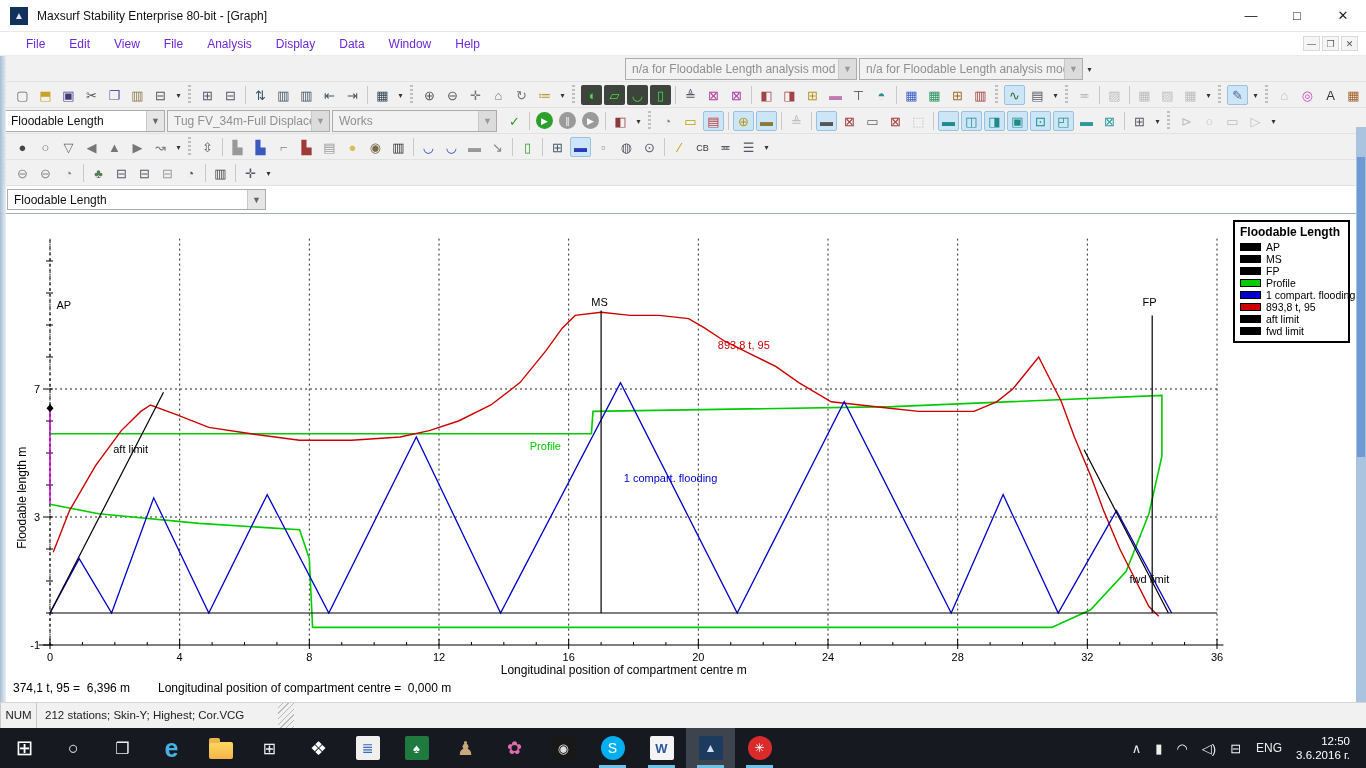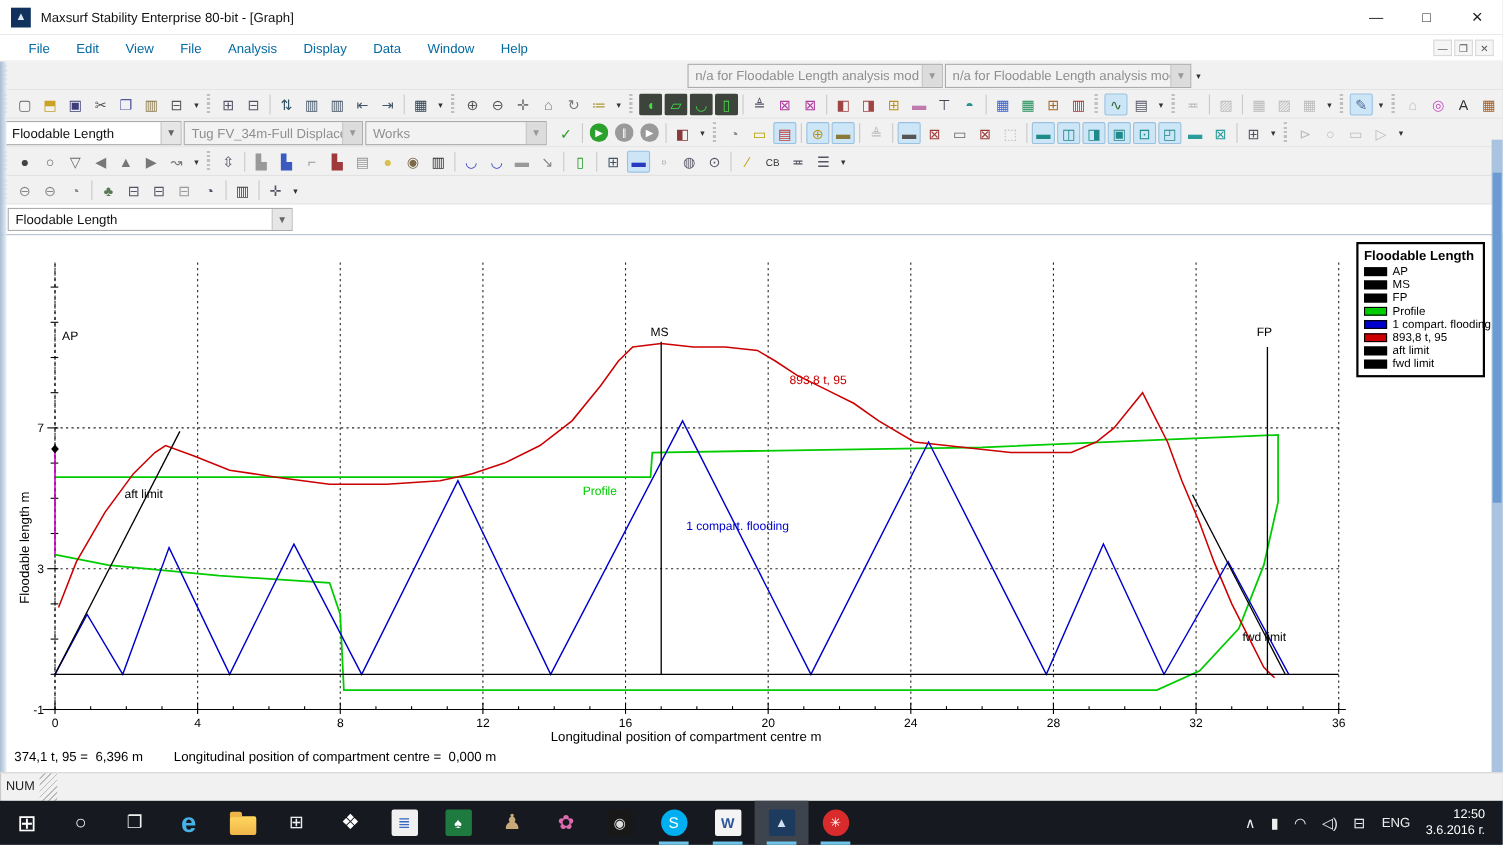--- a/index.html
+++ b/index.html
@@ -9,21 +9,21 @@
 
   
   #titlebar { left:0; top:0; width:1366px; height:32px; background:#fff; display:flex; align-items:center; border-bottom:1px solid #e8e8e8;}
   #app-icon { width:18px; height:18px; margin-left:10px; background:#12325e; color:#dce8f4; font-size:10px; line-height:18px; text-align:center; }
   #title-text { margin-left:9px; font-size:12px; color:#111; }
   .cap-btn { width:46px; height:31px; text-align:center; line-height:31px; font-size:13px; color:#222; }
   #caption-buttons { margin-left:auto; display:flex; }
 
   
   #menubar { left:0; top:32px; width:1366px; height:24px; background:#fff; display:flex; align-items:center; padding-left:14px; border-bottom:1px solid #ececec;}
-  .menu-item { font-size:12px; color:#0369a1; padding:0 12px; line-height:24px; }
+  .menu-item { font-size:12px; color:#6d28d9; padding:0 12px; line-height:24px; }
   #mdi-buttons { margin-left:auto; display:flex; margin-right:8px; }
   .mdi-btn { width:17px; height:15px; font-size:9px; color:#555; text-align:center; line-height:15px; border:1px solid #d9d9d9; margin-left:2px; background:#f5f5f5;}
 
   
   .tbrow { left:0; width:1366px; background:#f1f1f1; display:flex; align-items:center; border-bottom:1px solid #e2e2e2; }
   #rowA { top:56px; height:26px; }
   #rowB { top:82px; height:26px; }
   #rowC { top:108px; height:26px; }
   #rowD { top:134px; height:26px; }
   #rowE { top:160px; height:26px; }
@@ -479,20 +479,21 @@
     <div class="readout" id="readout-right">Longitudinal position of compartment centre =  0,000 m</div>
   </div>
 
   <div class="abs" id="vscroll">
       <div id="vscroll-thumb"></div>
     </div>
   <div class="abs" id="left-edge"></div>
 
   <div class="abs" id="statusbar">
     <span id="sb-num">NUM</span>
+    <span id="sb-info">212 stations; Skin-Y; Highest; Cor.VCG</span>
     <span id="sb-grip"></span>
   </div>
 </div>
 
 <div id="taskbar">
   <div id="task-items" style="display:flex;">
       <div class="task-slot">
         <span class="task-glyph" style="color: rgb(255, 255, 255); font-size: 21px;">⊞</span>
       </div>
       <div class="task-slot">

